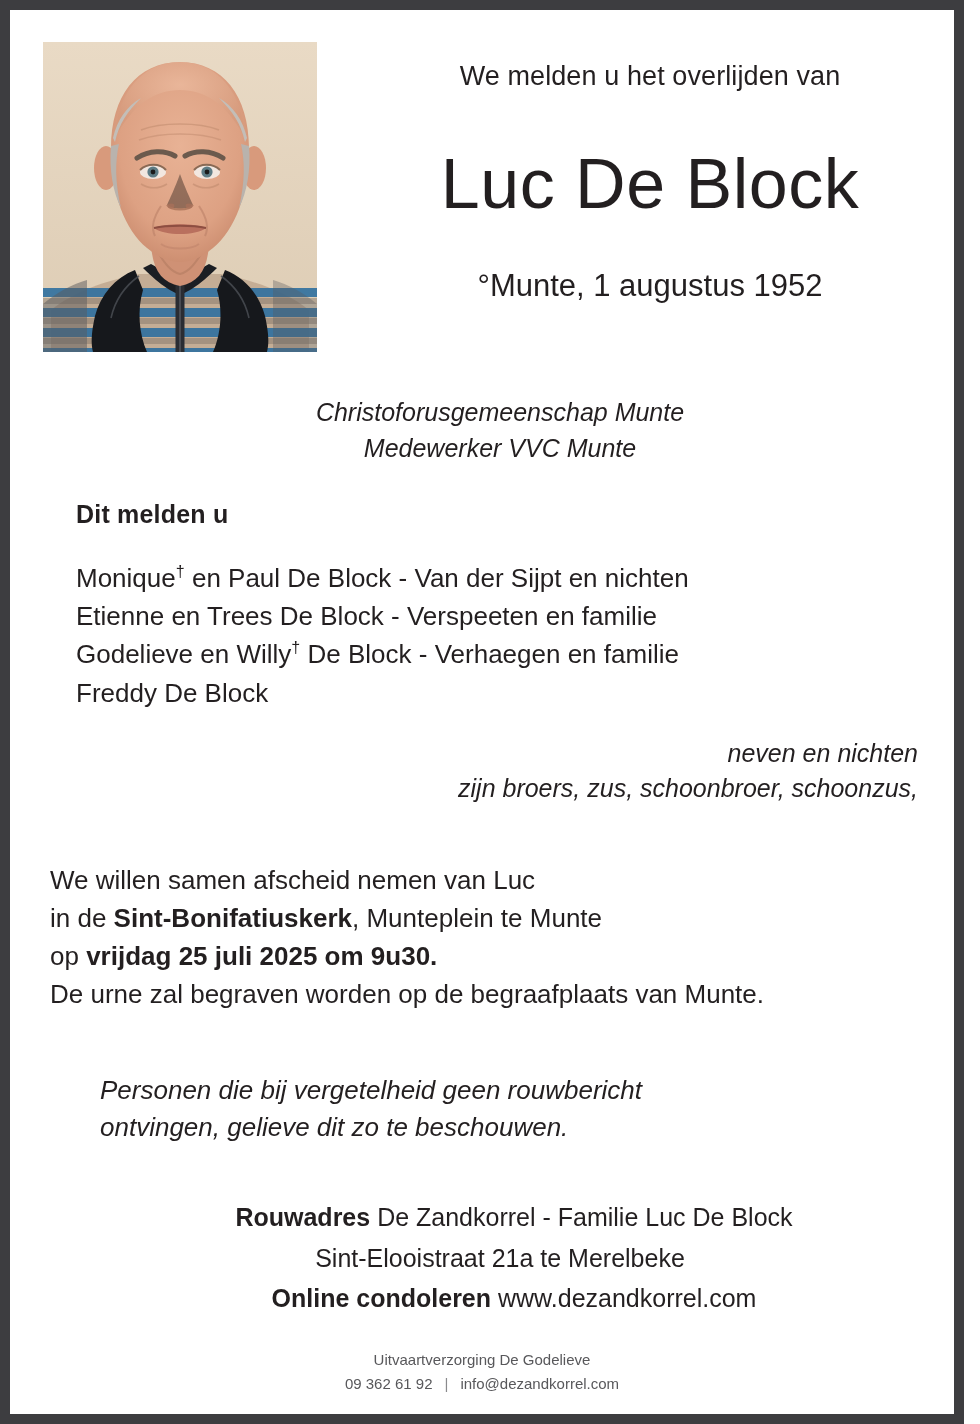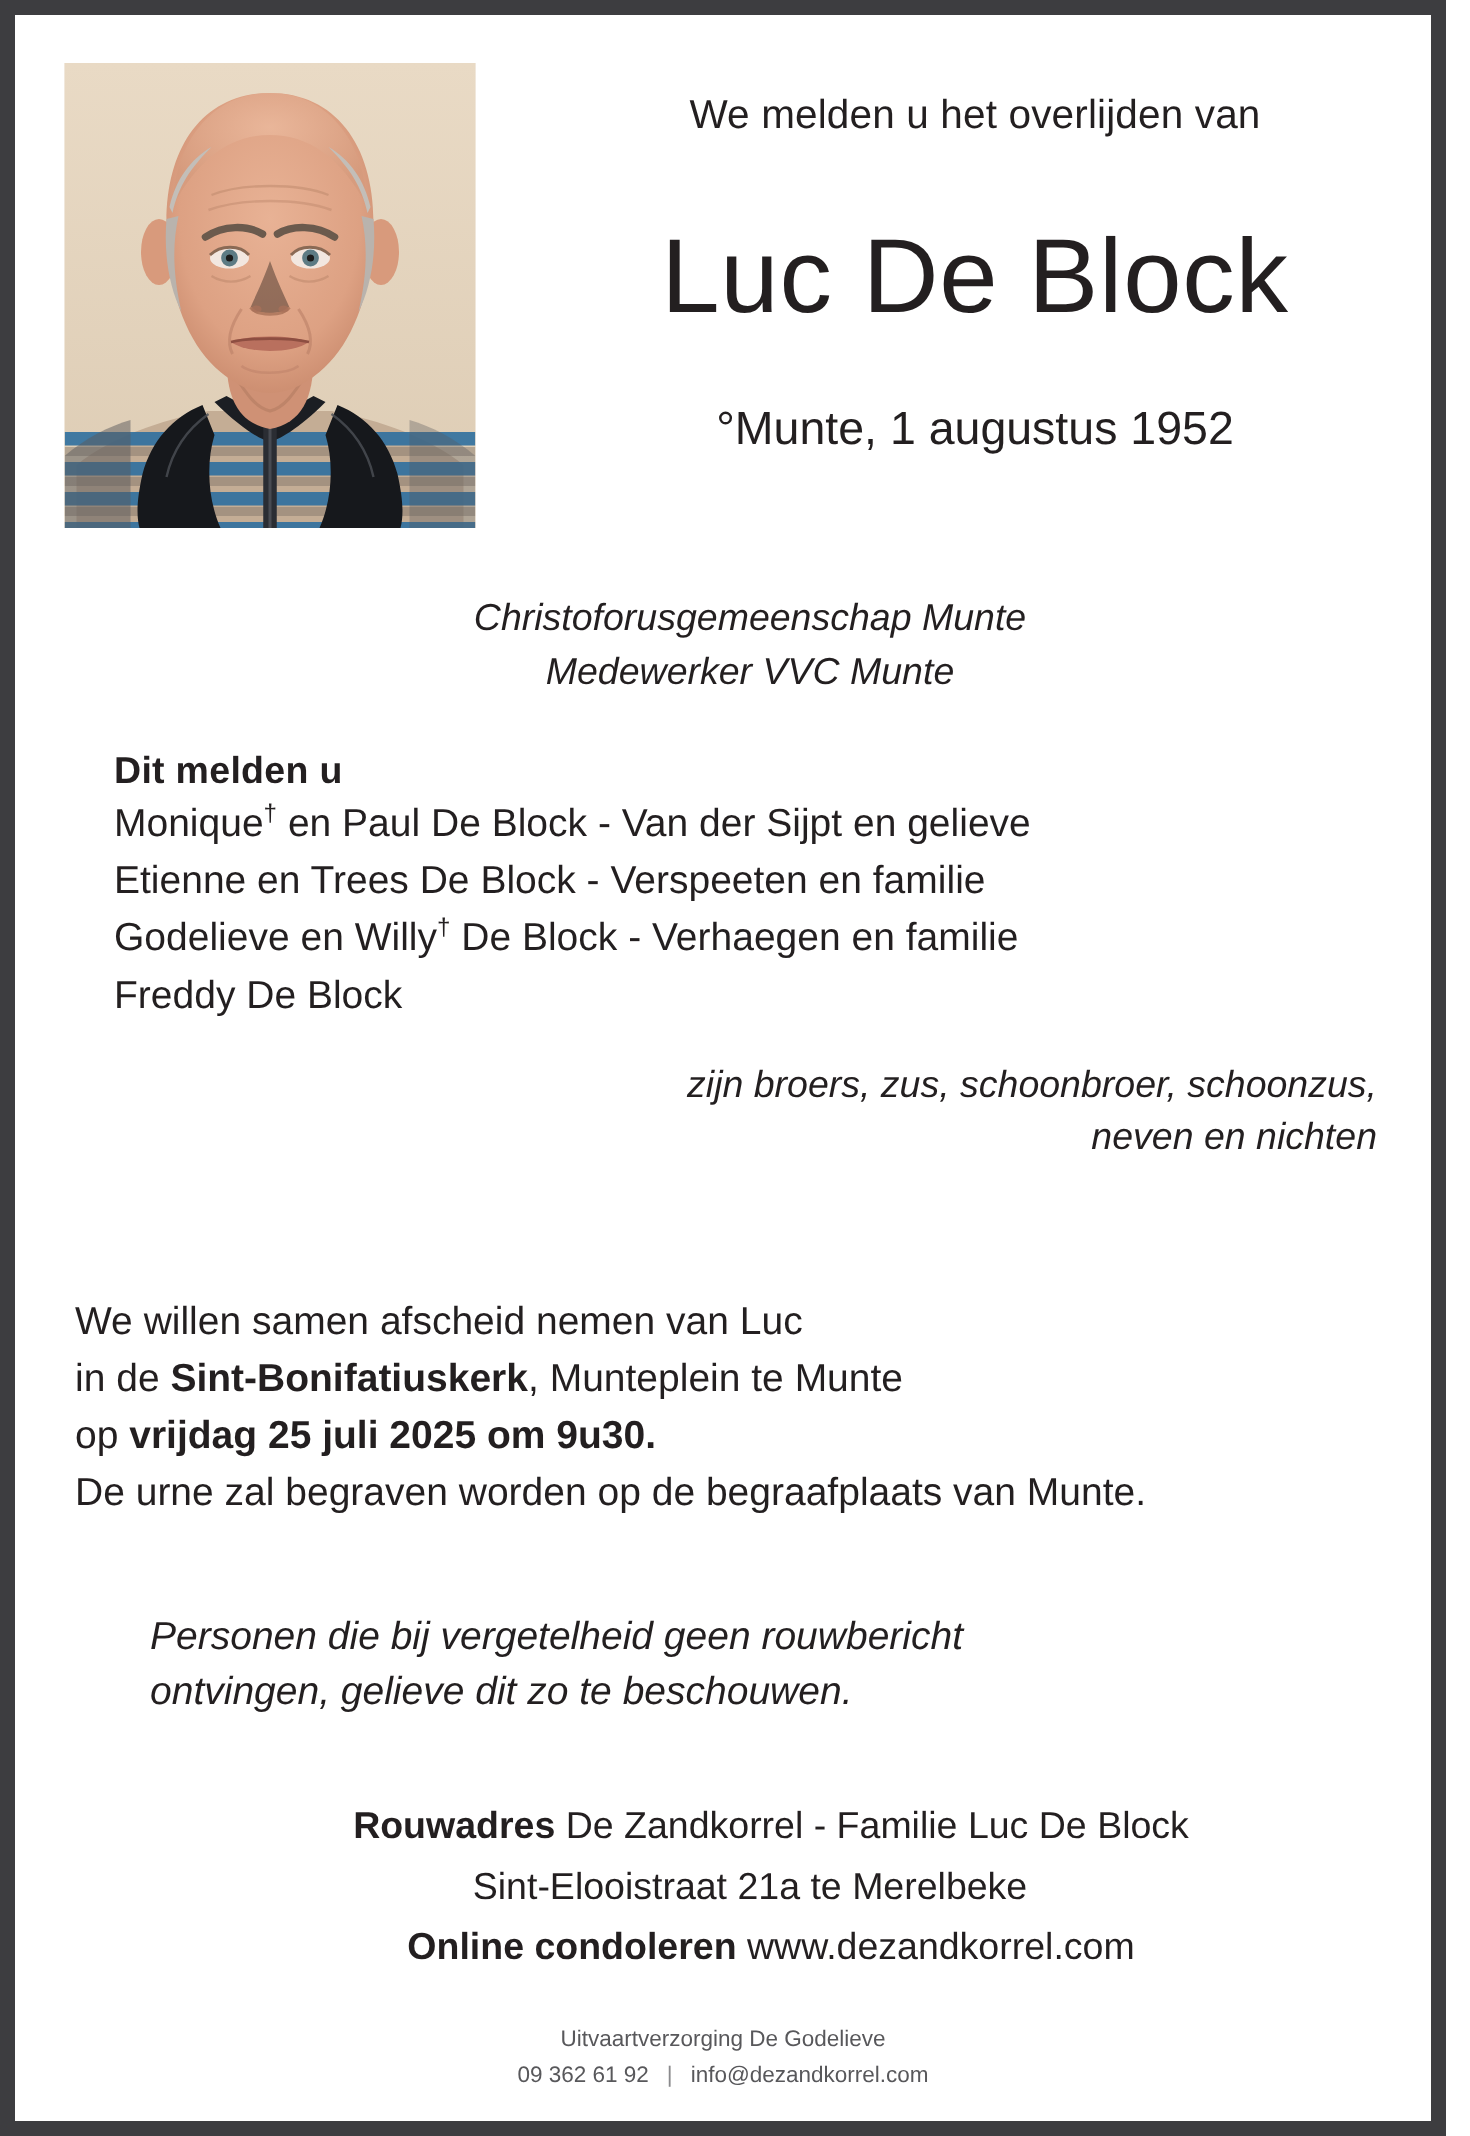--- a/index.html
+++ b/index.html
@@ -89,20 +89,21 @@
   .announcers {
     position: absolute;
     left: 66px;
     top: 490px;
     width: 860px;
   }
   .announcers-title {
     font-size: 25px;
     font-weight: 700;
     letter-spacing: .2px;
+    margin-bottom: 30px;
   }
   .family-line {
     font-size: 26px;
     font-weight: 400;
     line-height: 1.47;
     white-space: nowrap;
   }
   .family-line sup {
     font-size: .62em;
     vertical-align: super;
@@ -285,35 +286,35 @@
 
     <div class="affiliation">
       <div>Christoforusgemeenschap Munte</div>
       <div>Medewerker VVC Munte</div>
     </div>
 
     <div class="announcers">
       <div class="announcers-title">Dit melden u</div>
 
       <div class="family-line">
-        <span>Monique</span><sup>†</sup><span> en Paul De Block - Van der Sijpt en gelieve</span>
+        <span>Monique</span><sup>†</sup><span> en Paul De Block - Van der Sijpt en nichten</span>
       </div>
       <div class="family-line">
         <span>Etienne en Trees De Block - Verspeeten en familie</span><sup></sup><span></span>
       </div>
       <div class="family-line">
         <span>Godelieve en Willy</span><sup>†</sup><span> De Block - Verhaegen en familie</span>
       </div>
       <div class="family-line">
         <span>Freddy De Block</span><sup></sup><span></span>
       </div>
 
       <div class="relations">
+        <div>neven en nichten</div>
         <div>zijn broers, zus, schoonbroer, schoonzus,</div>
-        <div>neven en nichten</div>
       </div>
     </div>
 
     <div class="ceremony">
       <div>We willen samen afscheid nemen van Luc</div>
       <div><span>in de </span><b>Sint-Bonifatiuskerk</b><span>, Munteplein te Munte</span></div>
       <div><span>op </span><b>vrijdag 25 juli 2025 om 9u30.</b></div>
       <div>De urne zal begraven worden op de begraafplaats van Munte.</div>
     </div>
 

